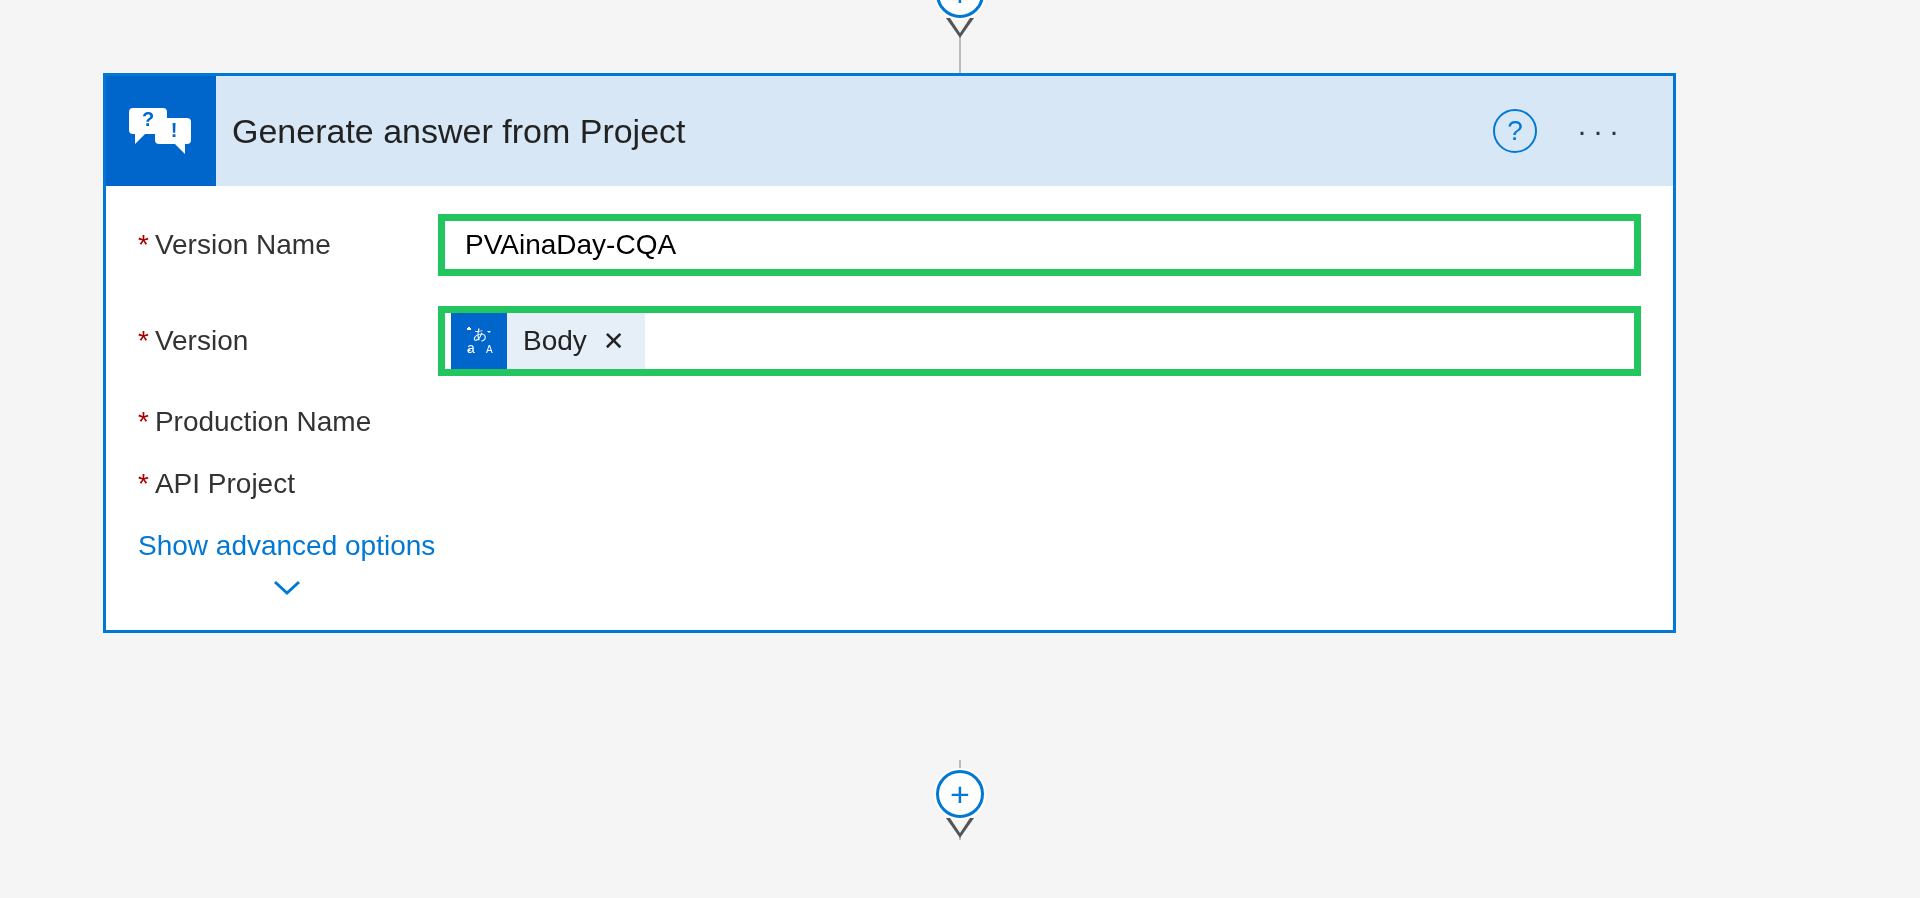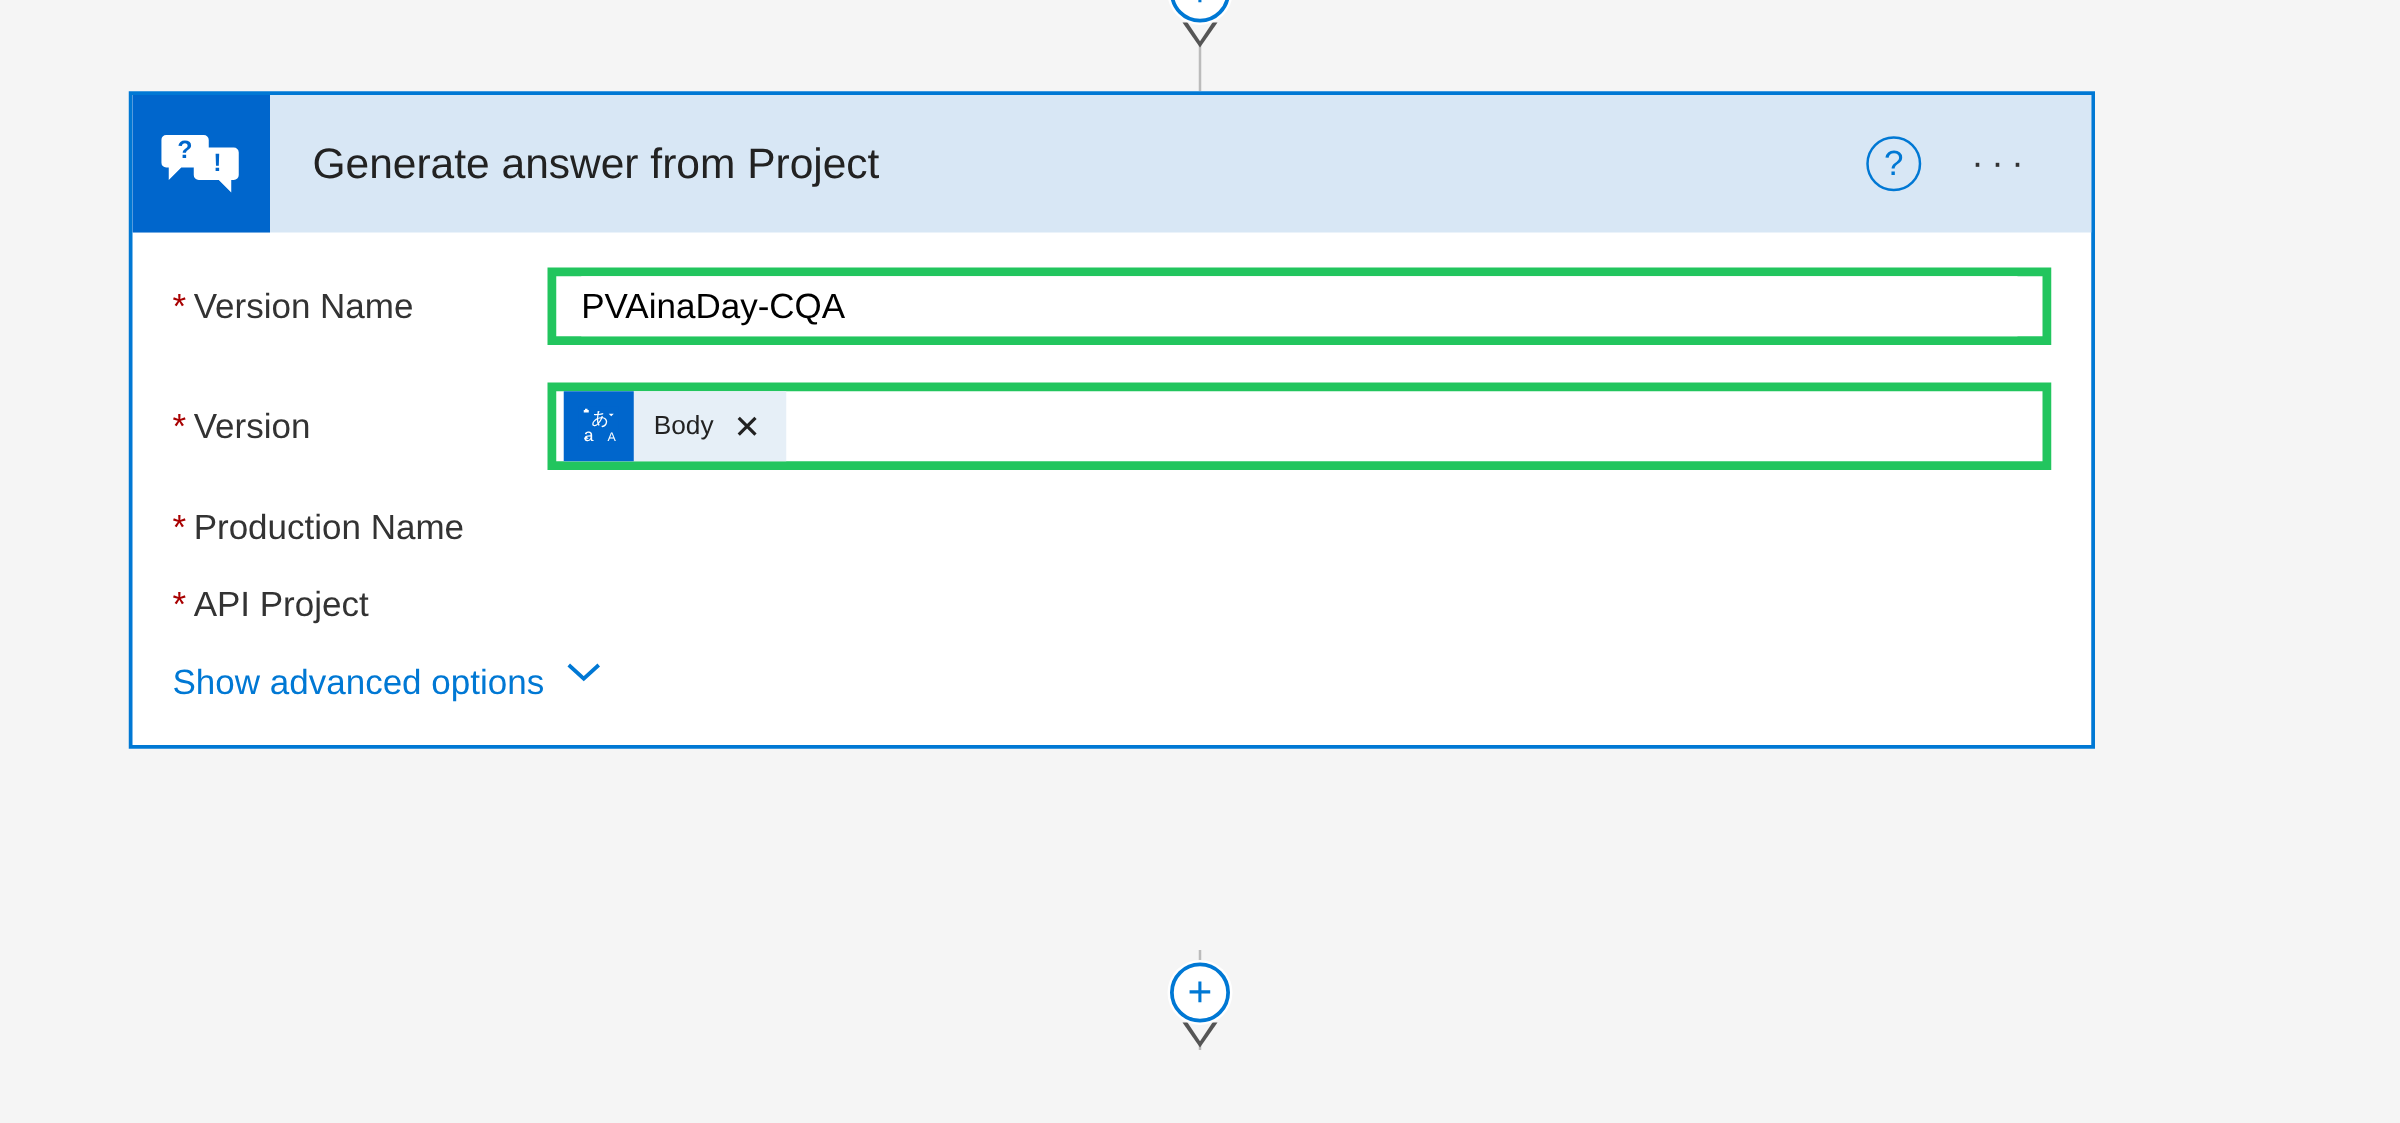--- a/index.html
+++ b/index.html
@@ -89,21 +89,21 @@
   .card-icon-box {
     width: 110px; height: 110px;
     background: #0066cc;
     display: flex; align-items: center; justify-content: center;
     flex-shrink: 0;
   }
   .card-title {
     font-size: 34px;
     font-weight: 400;
     color: #222;
-    padding-left: 34px;
+    padding-left: 16px;
     flex: 1;
   }
   .header-actions {
     display: flex;
     align-items: center;
     gap: 32px;
     padding-right: 40px;
   }
   .help-btn {
     width: 44px; height: 44px;
@@ -168,39 +168,40 @@
     background: #e6eff7;
     padding-right: 16px;
   }
   .token-icon {
     width: 56px; height: 56px;
     background: #0066cc;
     display: flex; align-items: center; justify-content: center;
     margin-right: 16px;
     color: #fff;
   }
-  .token-label { font-size: 21px; color: #222; margin-right: 12px; }
+  .token-label { font-size: 28px; color: #222; margin-right: 12px; }
   .token-remove {
     font-size: 26px; color: #222;
     cursor: pointer;
     padding: 4px;
   }
   .chevron {
     color: #0078d4;
     display: flex;
   }
   .advanced-link {
     display: flex;
-    align-items: flex-start;
+    align-items: center;
     gap: 18px;
     color: #0078d4;
     font-size: 28px;
     margin-top: 20px;
     cursor: pointer;
     width: fit-content;
+    flex-direction: column;
   }
 </style>
 </head>
 <body>
 
 <div class="line-to-card line-top"></div>
 <div class="connector top">
   <div class="add-btn">+</div>
   <div class="arrow-stem"></div>
   <div class="arrow-down"></div>

